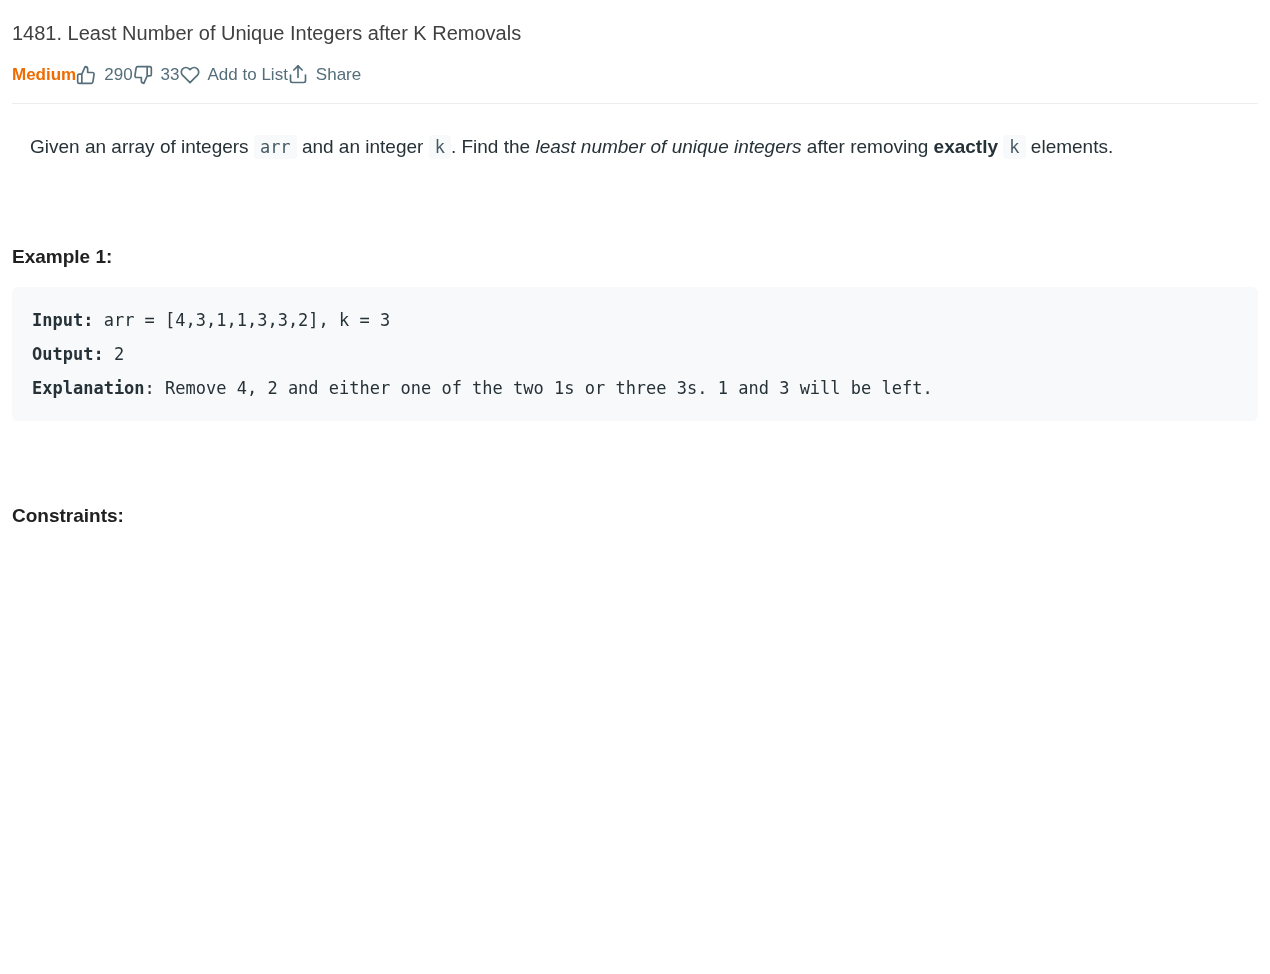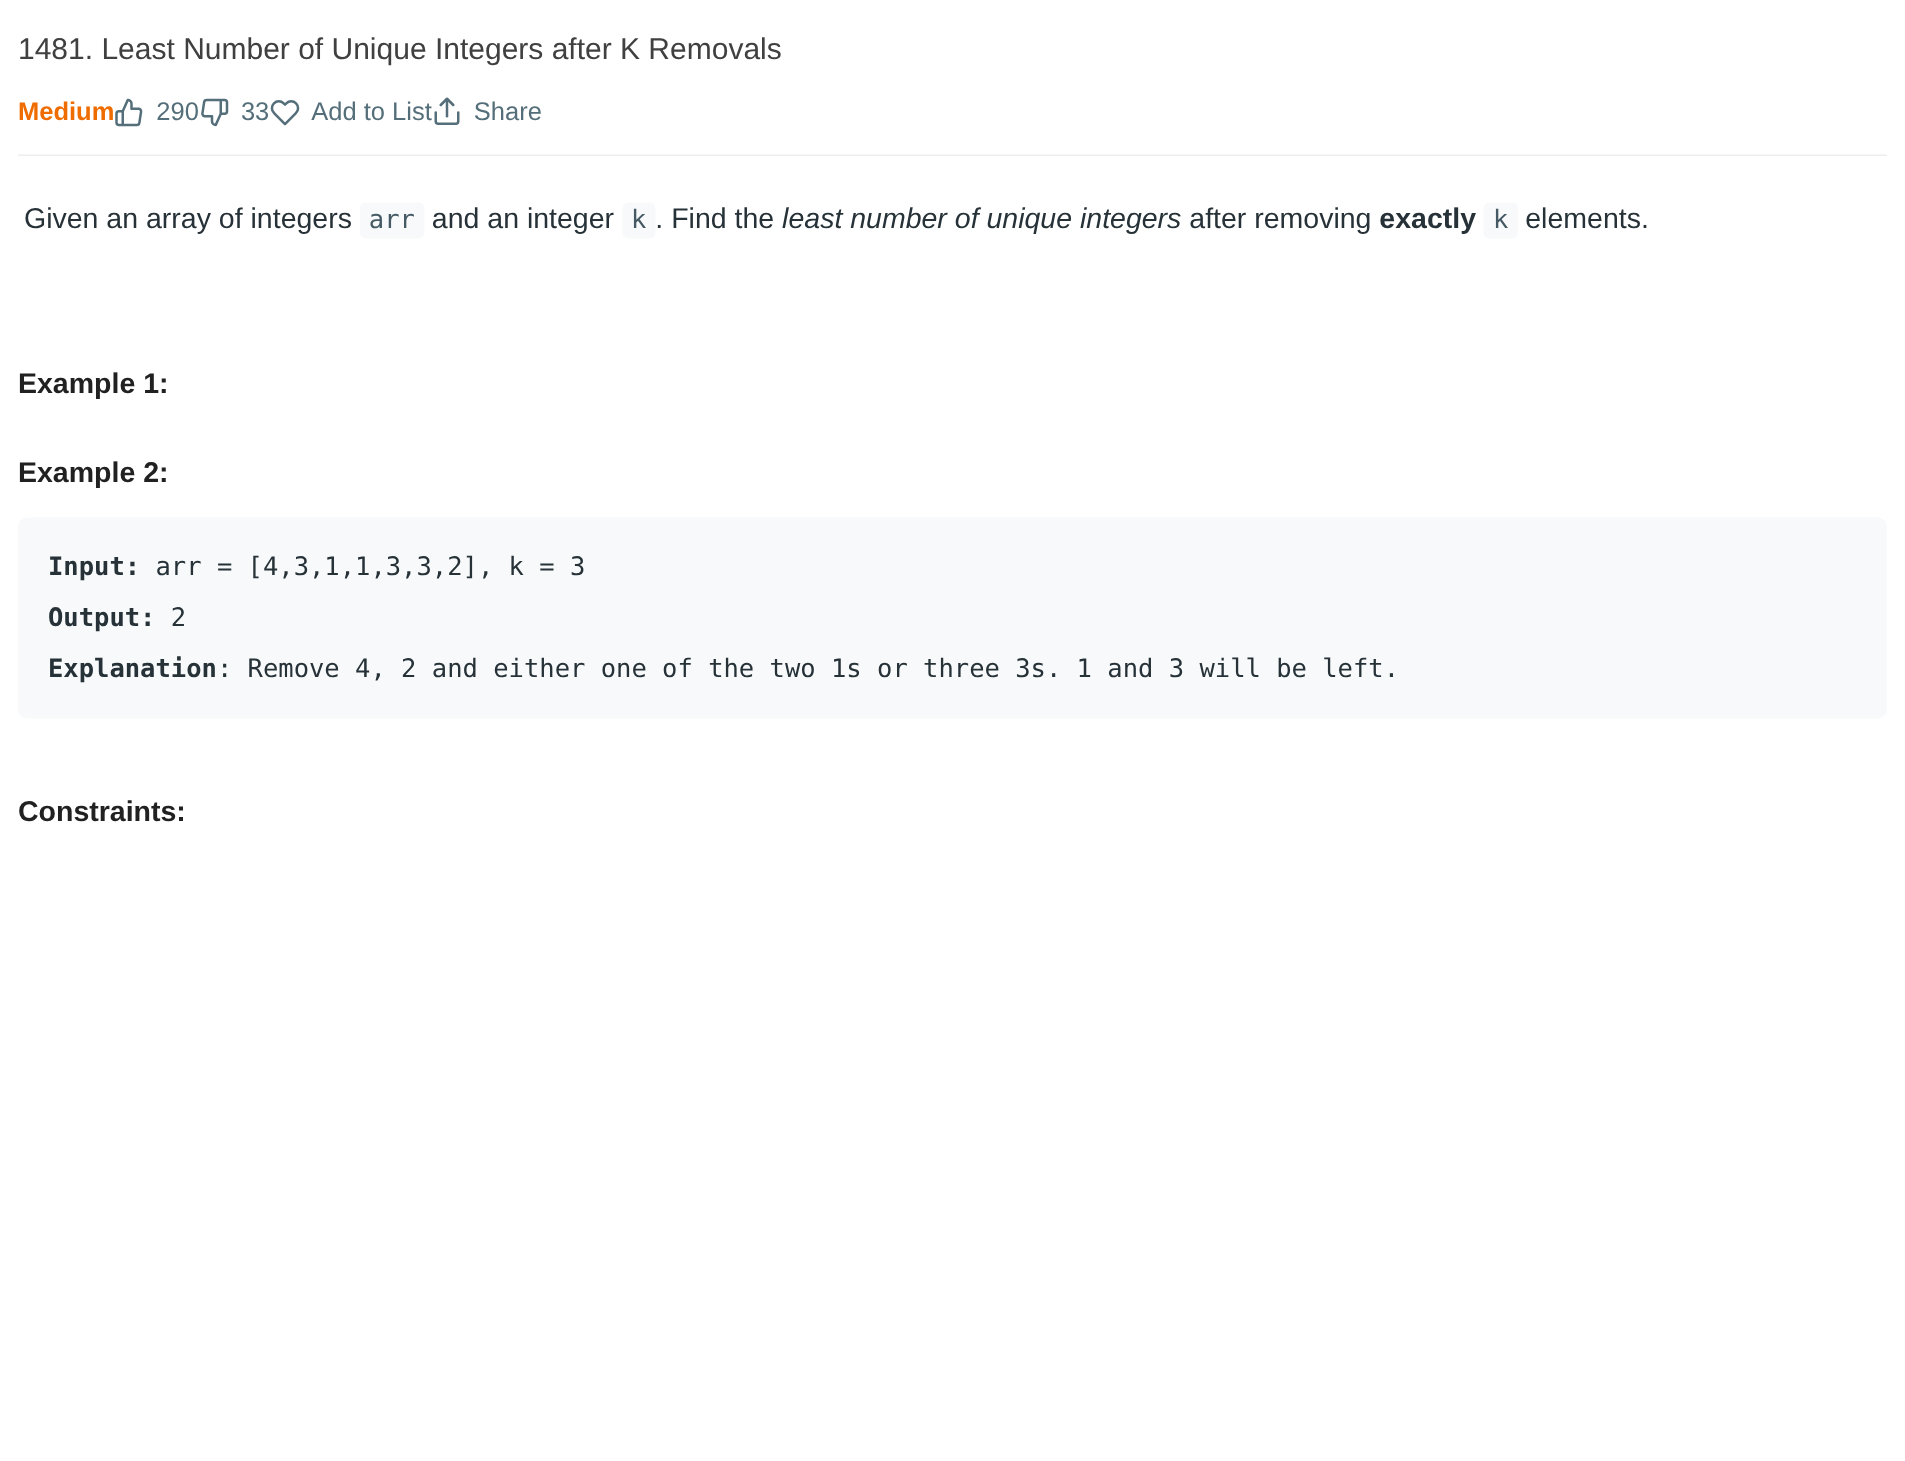--- a/index.html
+++ b/index.html
@@ -37,21 +37,21 @@
     color: #546e7a;
     cursor: pointer;
   }
   .meta-item svg { display: block; }
   .content {
     padding-top: 28px;
     font-size: 19px;
     line-height: 1.6;
     color: #263238;
   }
-  .content p { margin: 0 0 8px 4px; }
+  .content p { margin: 0 0 8px 18px; }
   .content strong { font-weight: 700; }
   .content em { font-style: italic; }
   code.inl {
     background: #f7f9fa;
     color: #455a64;
     border-radius: 4px;
     padding: 2px 6px;
     font-family: ui-monospace, SFMono-Regular, Menlo, Consolas, monospace;
     font-size: 17px;
   }
@@ -139,19 +139,18 @@
   </span>
 </div>
 
 <div class="content">
   <p>
     <span>Given an array of integers </span><code class="inl">arr</code><span> and an integer </span><code class="inl">k</code><span>. Find the </span><em>least number of unique integers</em><span> after removing </span><strong>exactly</strong><span> </span><code class="inl">k</code><span> elements.</span>
   </p>
 
   <div class="section-heading" style="margin-top:80px">Example 1:</div>
 
-  <div class="section-heading tight">Example 2:</div>
   <pre class="example"><b>Input:</b><span> arr = [4,3,1,1,3,3,2], k = 3</span>
 <b>Output:</b><span> 2</span>
 <b>Explanation</b><span>: Remove 4, 2 and either one of the two 1s or three 3s. 1 and 3 will be left.</span></pre>
 
-  <div class="section-heading" style="margin-top:48px">Constraints:</div>
+  <div class="section-heading" style="margin-top:80px">Constraints:</div>
 </div>
 
 </body></html>

